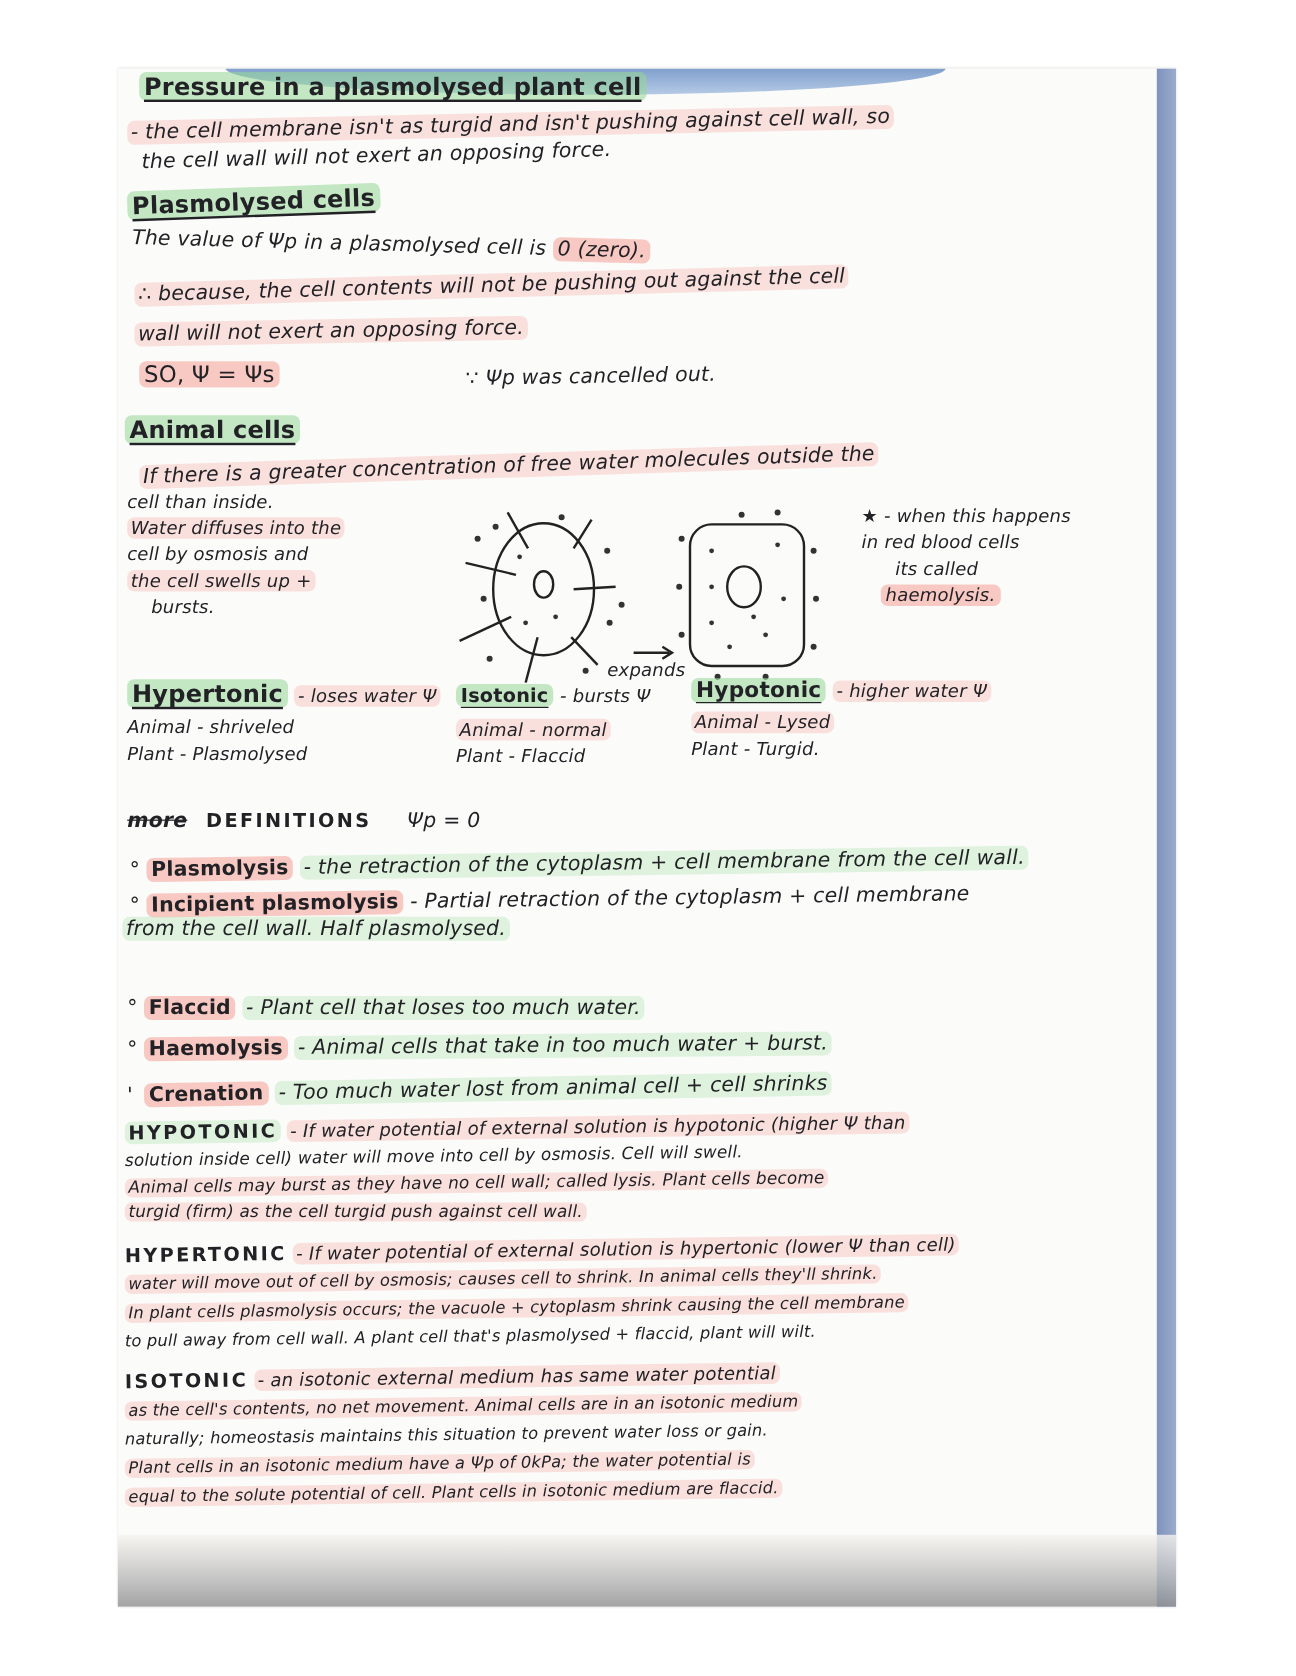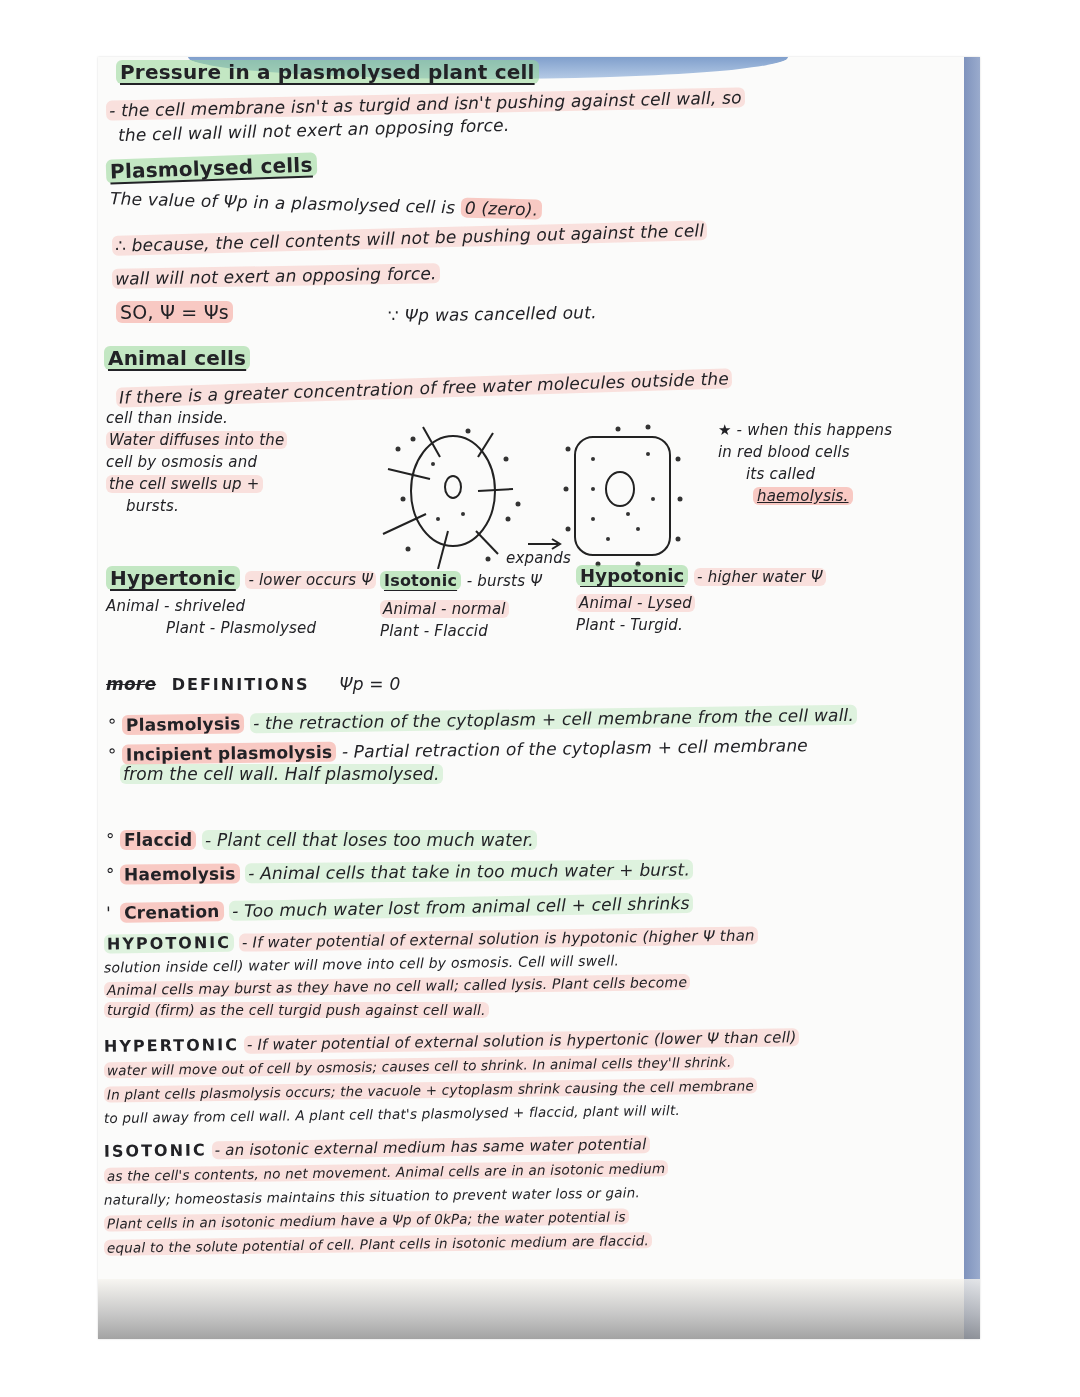--- a/index.html
+++ b/index.html
@@ -124,30 +124,30 @@
           <circle cx="270" cy="8" r="2.5"></circle>
       </g>
     </svg>
     <div class="ln small" style="left:128px; top:128px;">expands</div>
   </div>
 
   <div class="col" style="left:620px; top:362px;">
     <div class="ln small" style="position:relative;">★ - when this happens</div>
     <div class="ln small" style="position:relative;">in red blood cells</div>
     <div class="ln small" style="position:relative; left:28px;">its called</div>
-    <div class="ln small" style="position:relative; left:35px; text-decoration:underline;"><span class="hl-r">haemolysis.</span></div>
+    <div class="ln small" style="position:relative; left:16px; "><span class="hl-r">haemolysis.</span></div>
   </div>
 
   <div class="col" style="left:8px; top:510px;">
     <div class="ln" style="position:relative;">
       <span class="h hl-g">Hypertonic</span>
-      <span class="small hl-rl">- lower occurs Ψ</span>
+      <span class="small hl-rl">- loses water Ψ</span>
     </div>
     <div class="ln small" style="position:relative; margin-top:4px;">Animal - shriveled</div>
-    <div class="ln small" style="position:relative;text-align:center;">Plant - Plasmolysed</div>
+    <div class="ln small" style="position:relative;">Plant - Plasmolysed</div>
   </div>
   <div class="col" style="left:282px; top:512px;">
     <div class="ln" style="position:relative;">
       <span class="h hl-g" style="font-size:16px;">Isotonic</span>
       <span class="small">- bursts Ψ</span>
     </div>
     <div class="ln small" style="position:relative; margin-top:6px;"><span class="hl-rl">Animal - normal</span></div>
     <div class="ln small" style="position:relative;">Plant - Flaccid</div>
   </div>
   <div class="col" style="left:478px; top:508px;">
@@ -165,21 +165,21 @@
     <span style="margin-left:24px; font-style:italic;">Ψp = 0</span>
   </div>
   <div class="ln" style="left:10px; top:652px; transform:rotate(-0.8deg);">
     <span class="bullet">°</span><span class="term hl-r">Plasmolysis</span>
     <span class="hl-gl">- the retraction of the cytoplasm + cell membrane from the cell wall.</span>
   </div>
   <div class="ln" style="left:10px; top:682px; transform:rotate(-0.8deg);">
     <span class="bullet">°</span><span class="term hl-r">Incipient plasmolysis</span>
     <span>- Partial retraction of the cytoplasm + cell membrane</span>
   </div>
-  <div class="ln" style="left:22px; top:706px;">
+  <div class="ln" style="left:4px; top:706px;">
     <span class="hl-gl">from the cell wall. Half plasmolysed.</span>
   </div>
   <div class="ln" style="left:8px; top:772px;">
     <span class="bullet">°</span><span class="term hl-r">Flaccid</span>
     <span class="hl-gl">- Plant cell that loses too much water.</span>
   </div>
   <div class="ln" style="left:8px; top:804px; transform:rotate(-0.5deg);">
     <span class="bullet">°</span><span class="term hl-r">Haemolysis</span>
     <span class="hl-gl">- Animal cells that take in too much water + burst.</span>
   </div>

